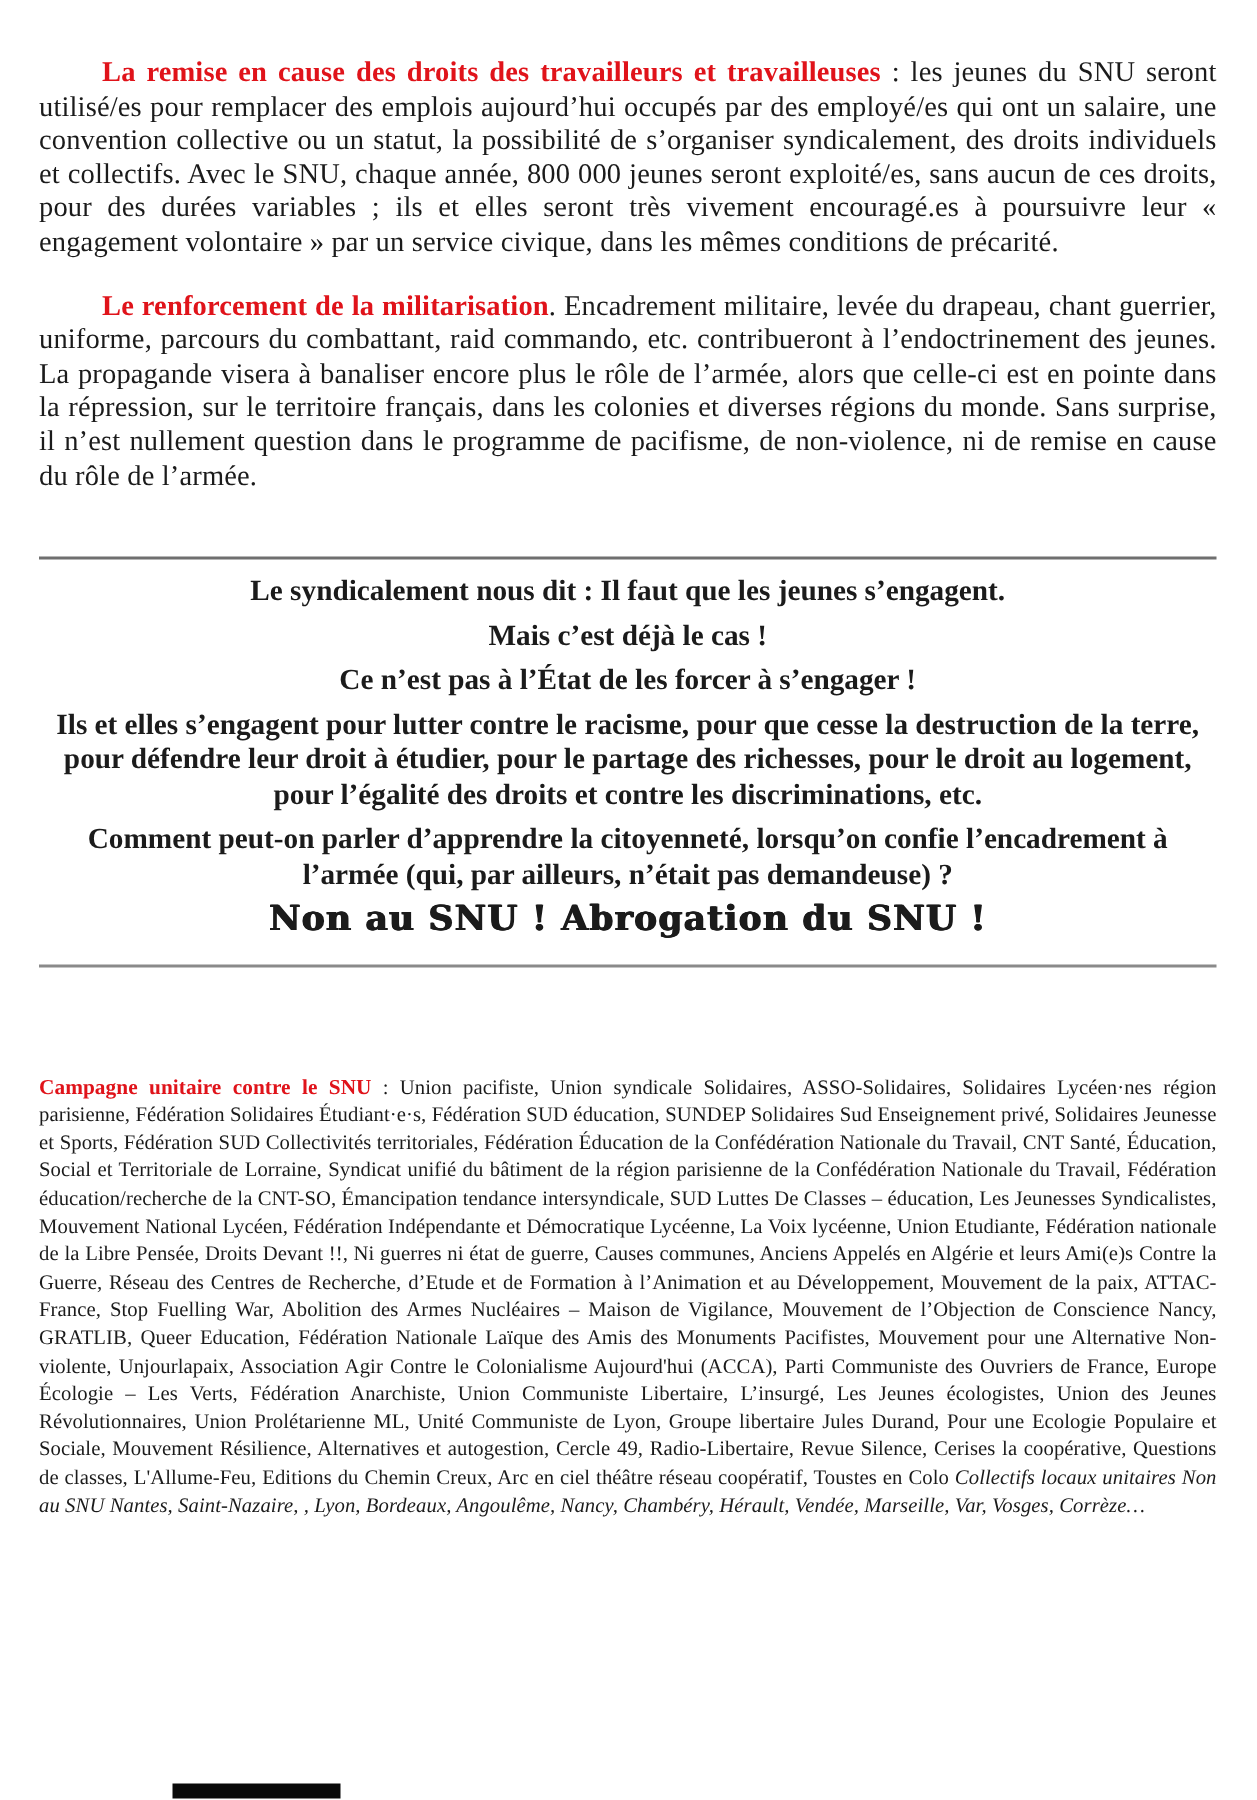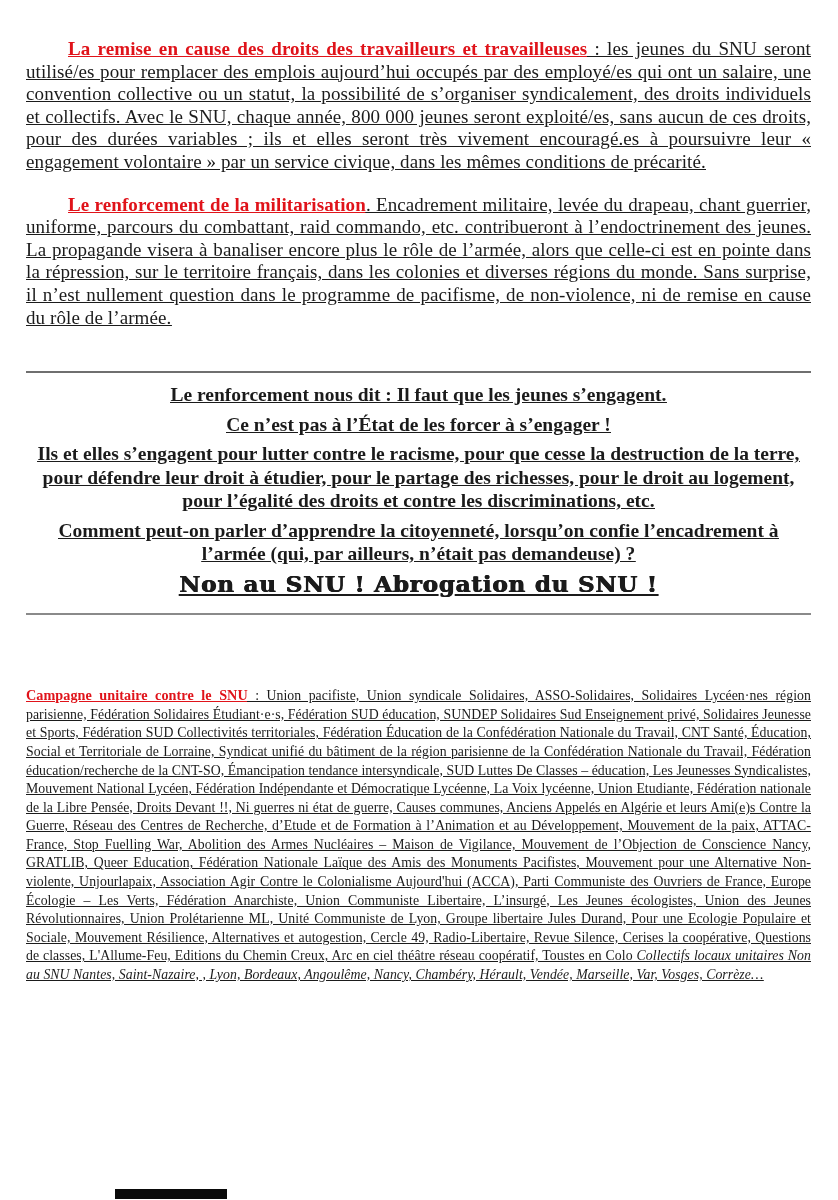--- a/index.html
+++ b/index.html
@@ -1,15 +1,15 @@
 <!DOCTYPE html>
 <html lang="fr"><head>
 <meta charset="utf-8">
 <style>
-  * { margin:0; padding:0; box-sizing:border-box;text-decoration:underline; }
+  * { margin:0; padding:0; box-sizing:border-box; }
   html,body { background:#ffffff; }
   .page {
     position:relative;
     width:838px; height:1200px;
     margin:0 auto;
     background:#ffffff;
     padding:38px 27px 0 26px;
     font-family:"Liberation Serif","DejaVu Serif",serif;
     color:#1b1b1b;
     overflow:hidden;
@@ -73,21 +73,22 @@
   </p>
 
 
   <p class="para">
     <span class="red-heading">Le renforcement de la militarisation</span><span>. Encadrement militaire, levée du drapeau, chant guerrier, uniforme, parcours du combattant, raid commando, etc. contribueront à l’endoctrinement des jeunes. La propagande visera à banaliser encore plus le rôle de l’armée, alors que celle-ci est en pointe dans la répression, sur le territoire français, dans les colonies et diverses régions du monde. Sans surprise, il n’est nullement question dans le programme de pacifisme, de non-violence, ni de remise en cause du rôle de l’armée.</span>
   </p>
 
   <hr class="sep sep-top">
 
   <div class="manifesto">
-    <div class="m-line">Le renforcement nous dit : Il faut que les jeunes s’engagent.</div>
+    <div class="m-line">Le syndicalement nous dit : Il faut que les jeunes s’engagent.</div>
+    <div class="m-line">Mais c’est déjà le cas !</div>
     <div class="m-line">Ce n’est pas à l’État de les forcer à s’engager !</div>
     <div class="m-line m-line-wide">Ils et elles s’engagent pour lutter contre le racisme, pour que cesse la destruction de la terre, pour défendre leur droit à étudier, pour le partage des richesses, pour le droit au logement, pour l’égalité des droits et contre les discriminations, etc.</div>
     <div class="m-line">Comment peut-on parler d’apprendre la citoyenneté, lorsqu’on confie l’encadrement à l’armée (qui, par ailleurs, n’était pas demandeuse) ?</div>
     <div class="m-line slogan">Non au SNU ! Abrogation du SNU !</div>
   </div>
 
   <hr class="sep sep-bottom">
 
   <p class="signatories">
     <span class="red-heading">Campagne unitaire contre le SNU</span><span> : </span><span>Union pacifiste, Union syndicale Solidaires, ASSO-Solidaires, Solidaires Lycéen·nes région parisienne, Fédération Solidaires Étudiant·e·s, Fédération SUD éducation, SUNDEP Solidaires Sud Enseignement privé, Solidaires Jeunesse et Sports, Fédération SUD Collectivités territoriales, Fédération Éducation de la Confédération Nationale du Travail, CNT Santé, Éducation, Social et Territoriale de Lorraine, Syndicat unifié du bâtiment de la région parisienne de la Confédération Nationale du Travail, Fédération éducation/recherche de la CNT-SO, Émancipation tendance intersyndicale, SUD Luttes De Classes – éducation, Les Jeunesses Syndicalistes, Mouvement National Lycéen, Fédération Indépendante et Démocratique Lycéenne, La Voix lycéenne, Union Etudiante, Fédération nationale de la Libre Pensée, Droits Devant !!, Ni guerres ni état de guerre, Causes communes, Anciens Appelés en Algérie et leurs Ami(e)s Contre la Guerre, Réseau des Centres de Recherche, d’Etude et de Formation à l’Animation et au Développement, Mouvement de la paix, ATTAC-France, Stop Fuelling War, Abolition des Armes Nucléaires – Maison de Vigilance, Mouvement de l’Objection de Conscience Nancy, GRATLIB,  Queer Education, Fédération Nationale Laïque des Amis des Monuments Pacifistes, Mouvement pour une Alternative Non-violente, Unjourlapaix, Association Agir Contre le Colonialisme Aujourd'hui (ACCA), Parti Communiste des Ouvriers de France, Europe Écologie – Les Verts, Fédération Anarchiste, Union Communiste Libertaire, L’insurgé, Les Jeunes écologistes, Union des Jeunes Révolutionnaires, Union Prolétarienne ML, Unité Communiste de Lyon, Groupe libertaire Jules Durand, Pour une Ecologie Populaire et Sociale, Mouvement Résilience, Alternatives et autogestion, Cercle 49, Radio-Libertaire, Revue Silence, Cerises la coopérative, Questions de classes, L'Allume-Feu, Editions du Chemin Creux, Arc en ciel théâtre réseau coopératif, Toustes en Colo </span><span class="italic">Collectifs locaux unitaires Non au SNU Nantes, Saint-Nazaire, , Lyon, Bordeaux, Angoulême, Nancy, Chambéry, Hérault, Vendée, Marseille, Var, Vosges, Corrèze…</span>

